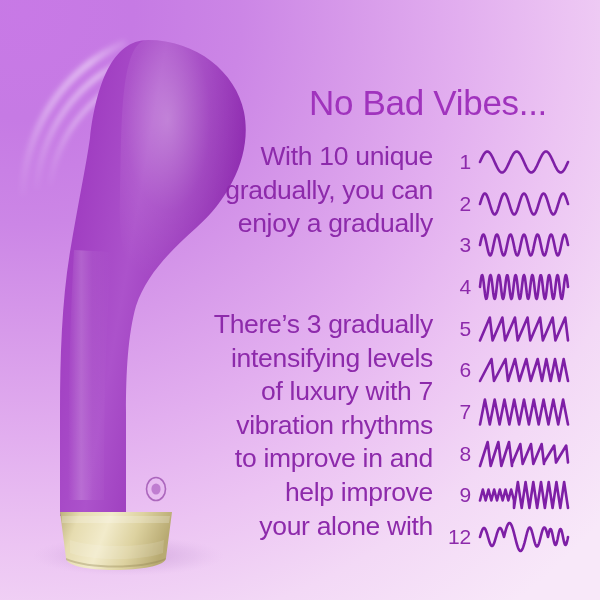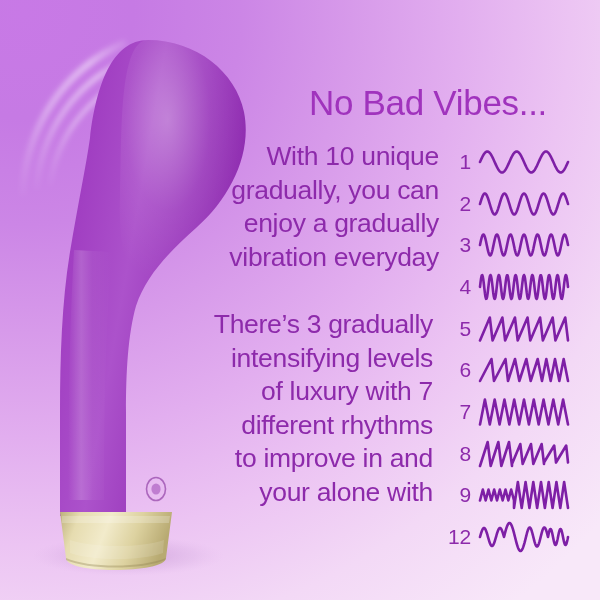--- a/index.html
+++ b/index.html
@@ -51,21 +51,21 @@
   
   .copy {
     position:absolute;
     text-align:right;
     color:#8d2aab;
     font-size:26.5px;
     line-height:33.6px;
     letter-spacing:-0.3px;
     width:330px;
   }
-  #copy-1 { left:109px; top:140px; }
+  #copy-1 { left:103px; top:140px; }
   #copy-2 { left:103px; top:308px; }
   .copy .line { display:block; white-space:nowrap; }
 
   
   .patterns {
     position:absolute;
     left:441px; top:141px;
     width:140px;
   }
   .pattern-row {
@@ -200,29 +200,29 @@
     <path d="M 66 558 C 88 568 142 568 166 558 L 165 560
              C 142 570 88 570 66 560 Z" fill="#8d7f4e" fill-opacity="0.35"></path>
   </svg>
 
   <div class="headline">No Bad Vibes...</div>
 
   <div class="copy" id="copy-1">
     <span class="line">With 10 unique</span>
     <span class="line">gradually, you can</span>
     <span class="line">enjoy a gradually</span>
-    <span class="line">vibration everyday</span>
   </div>
 
   <div class="copy" id="copy-2">
     <span class="line">There’s 3 gradually</span>
     <span class="line">intensifying levels</span>
     <span class="line">of luxury with 7</span>
-    <span class="line">different rhythms</span>
+    <span class="line">vibration rhythms</span>
     <span class="line">to improve in and</span>
+    <span class="line">help improve</span>
     <span class="line">your alone with</span>
   </div>
 
   <div class="patterns" id="pattern-list">
       <div class="pattern-row">
         <span class="pattern-num">1</span>
         <svg class="pattern-wave" viewBox="0 0 92 40">
           <path d="M 2.00 20.00 L 2.55 18.77 L 3.10 17.55 L 3.65 16.37 L 4.20 15.23 L 4.75 14.17 L 5.30 13.18 L 5.85 12.29 L 6.40 11.51 L 6.95 10.84 L 7.50 10.30 L 8.05 9.89 L 8.60 9.63 L 9.15 9.51 L 9.70 9.53 L 10.25 9.70 L 10.80 10.01 L 11.35 10.46 L 11.90 11.05 L 12.45 11.75 L 13.00 12.58 L 13.55 13.50 L 14.10 14.51 L 14.65 15.60 L 15.20 16.76 L 15.75 17.95 L 16.30 19.18 L 16.85 20.41 L 17.40 21.64 L 17.95 22.85 L 18.50 24.02 L 19.05 25.13 L 19.60 26.17 L 20.15 27.13 L 20.70 27.98 L 21.25 28.73 L 21.80 29.36 L 22.35 29.85 L 22.90 30.21 L 23.45 30.43 L 24.00 30.50 L 24.55 30.43 L 25.10 30.21 L 25.65 29.85 L 26.20 29.36 L 26.75 28.73 L 27.30 27.98 L 27.85 27.13 L 28.40 26.17 L 28.95 25.13 L 29.50 24.02 L 30.05 22.85 L 30.60 21.64 L 31.15 20.41 L 31.70 19.18 L 32.25 17.95 L 32.80 16.76 L 33.35 15.60 L 33.90 14.51 L 34.45 13.50 L 35.00 12.58 L 35.55 11.75 L 36.10 11.05 L 36.65 10.46 L 37.20 10.01 L 37.75 9.70 L 38.30 9.53 L 38.85 9.51 L 39.40 9.63 L 39.95 9.89 L 40.50 10.30 L 41.05 10.84 L 41.60 11.51 L 42.15 12.29 L 42.70 13.18 L 43.25 14.17 L 43.80 15.23 L 44.35 16.37 L 44.90 17.55 L 45.45 18.77 L 46.00 20.00 L 46.55 21.23 L 47.10 22.45 L 47.65 23.63 L 48.20 24.77 L 48.75 25.83 L 49.30 26.82 L 49.85 27.71 L 50.40 28.49 L 50.95 29.16 L 51.50 29.70 L 52.05 30.11 L 52.60 30.37 L 53.15 30.49 L 53.70 30.47 L 54.25 30.30 L 54.80 29.99 L 55.35 29.54 L 55.90 28.95 L 56.45 28.25 L 57.00 27.42 L 57.55 26.50 L 58.10 25.49 L 58.65 24.40 L 59.20 23.24 L 59.75 22.05 L 60.30 20.82 L 60.85 19.59 L 61.40 18.36 L 61.95 17.15 L 62.50 15.98 L 63.05 14.87 L 63.60 13.83 L 64.15 12.87 L 64.70 12.02 L 65.25 11.27 L 65.80 10.64 L 66.35 10.15 L 66.90 9.79 L 67.45 9.57 L 68.00 9.50 L 68.55 9.57 L 69.10 9.79 L 69.65 10.15 L 70.20 10.64 L 70.75 11.27 L 71.30 12.02 L 71.85 12.87 L 72.40 13.83 L 72.95 14.87 L 73.50 15.98 L 74.05 17.15 L 74.60 18.36 L 75.15 19.59 L 75.70 20.82 L 76.25 22.05 L 76.80 23.24 L 77.35 24.40 L 77.90 25.49 L 78.45 26.50 L 79.00 27.42 L 79.55 28.25 L 80.10 28.95 L 80.65 29.54 L 81.20 29.99 L 81.75 30.30 L 82.30 30.47 L 82.85 30.49 L 83.40 30.37 L 83.95 30.11 L 84.50 29.70 L 85.05 29.16 L 85.60 28.49 L 86.15 27.71 L 86.70 26.82 L 87.25 25.83 L 87.80 24.77 L 88.35 23.63 L 88.90 22.45 L 89.45 21.23 L 90.00 20.00"></path>
         </svg>
       </div>

